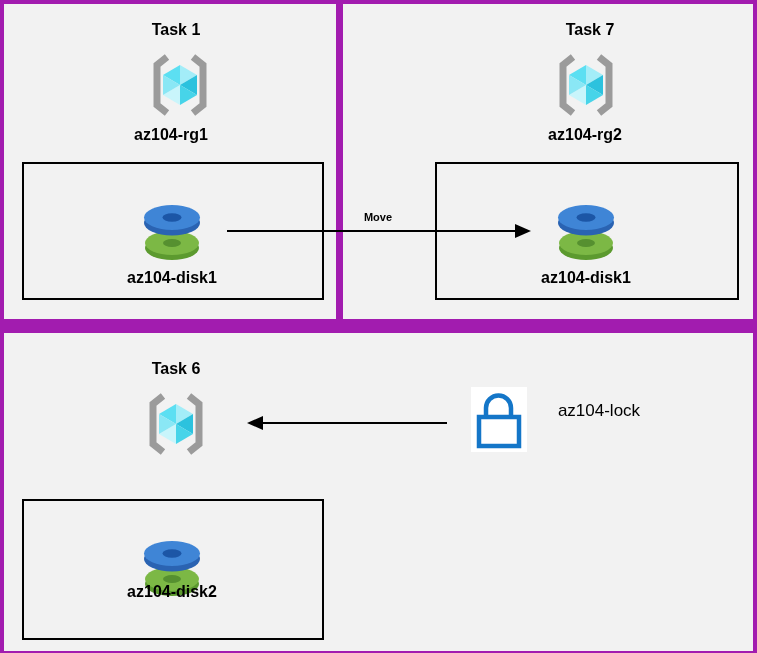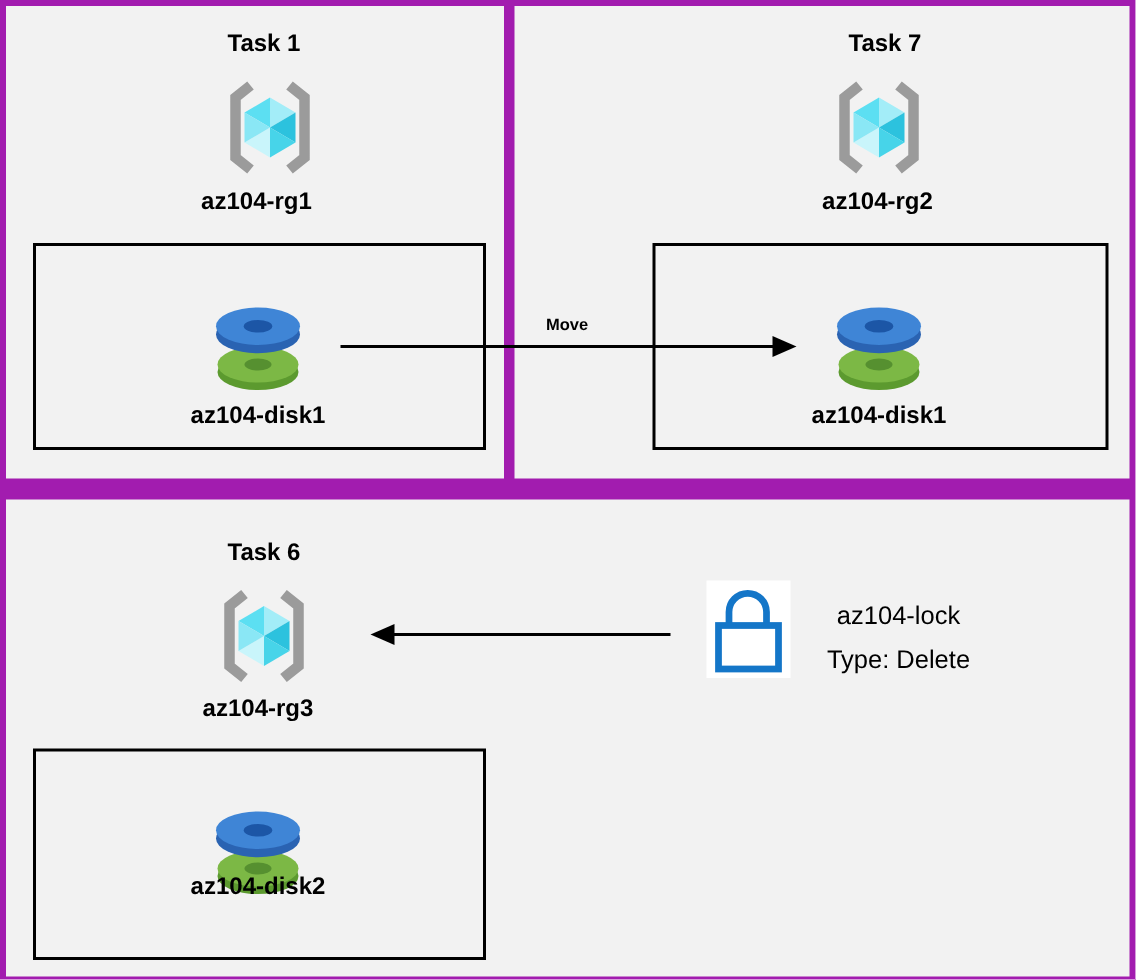--- a/index.html
+++ b/index.html
@@ -93,21 +93,20 @@
     <path d="M23,4 L13,12 L13,52 L23,60" fill="none" stroke-width="7" stroke="#9b9b9b"></path>
     <path d="M49,4 L59,12 L59,52 L49,60" fill="none" stroke-width="7" stroke="#9b9b9b"></path>
     <polygon points="19,22 36,12 36,32" fill="#5cdff2"></polygon>
     <polygon points="36,12 53,22 36,32" fill="#a3edf8"></polygon>
     <polygon points="53,22 53,42 36,32" fill="#2cc2de"></polygon>
     <polygon points="53,42 36,52 36,32" fill="#47d4e9"></polygon>
     <polygon points="36,52 19,42 36,32" fill="#c9f5fb"></polygon>
     <polygon points="19,42 19,22 36,32" fill="#8ae7f5"></polygon>
   </svg>
 
-  <div class="label" style="left:92px;top:464px;width:160px;">az104-rg3</div>
 
   <div class="inner-box" style="left:22px;top:499px;width:298px;height:137px;"></div>
 
   <svg class="icon" style="left:141px;top:540px;" width="62" height="58" viewBox="0 0 62 58">
     <ellipse cx="31" cy="44" rx="27" ry="12" fill="#5c9a2f"></ellipse>
     <ellipse cx="31" cy="39" rx="27" ry="12" fill="#7cb845"></ellipse>
     <ellipse cx="31" cy="39" rx="9" ry="4" fill="#569030"></ellipse>
     <ellipse cx="31" cy="19" rx="28" ry="12.5" fill="#2a63b2"></ellipse>
     <ellipse cx="31" cy="13.5" rx="28" ry="12.5" fill="#3f85d6"></ellipse>
     <ellipse cx="31" cy="13.5" rx="9.5" ry="4.2" fill="#1c56a6"></ellipse>
@@ -116,21 +115,20 @@
   <div class="label" style="left:92px;top:583px;width:160px;">az104-disk2</div>
 
   <div class="lock-bg" style="left:471px;top:387px;width:56px;height:65px;"></div>
   <svg class="icon" style="left:471px;top:387px;" width="56" height="65" viewBox="0 0 56 65">
     <path d="M15,31 L15,21 A12.5,12.5 0 0 1 40,21 L40,31" fill="none" stroke-width="4.5" stroke="#1476c8"></path>
     <rect x="8" y="30" width="40" height="29" fill="none" stroke-width="4.5" stroke="#1476c8"></rect>
   </svg>
 
   <div class="lock-text" style="left:519px;top:396px;width:160px;">
     <div>az104-lock</div>
-    <div>Type: Delete</div>
   </div>
 
   <svg class="arrow-overlay" width="757" height="653" viewBox="0 0 757 653">
     <g>
       <line x1="227" y1="231" x2="516" y2="231" stroke-width="2" stroke="#000000"></line>
       <polygon points="515,224 531,231 515,238" fill="#000000"></polygon>
     </g>
     <g>
       <line x1="447" y1="423" x2="262" y2="423" stroke-width="2" stroke="#000000"></line>
       <polygon points="263,416 247,423 263,430" fill="#000000"></polygon>

